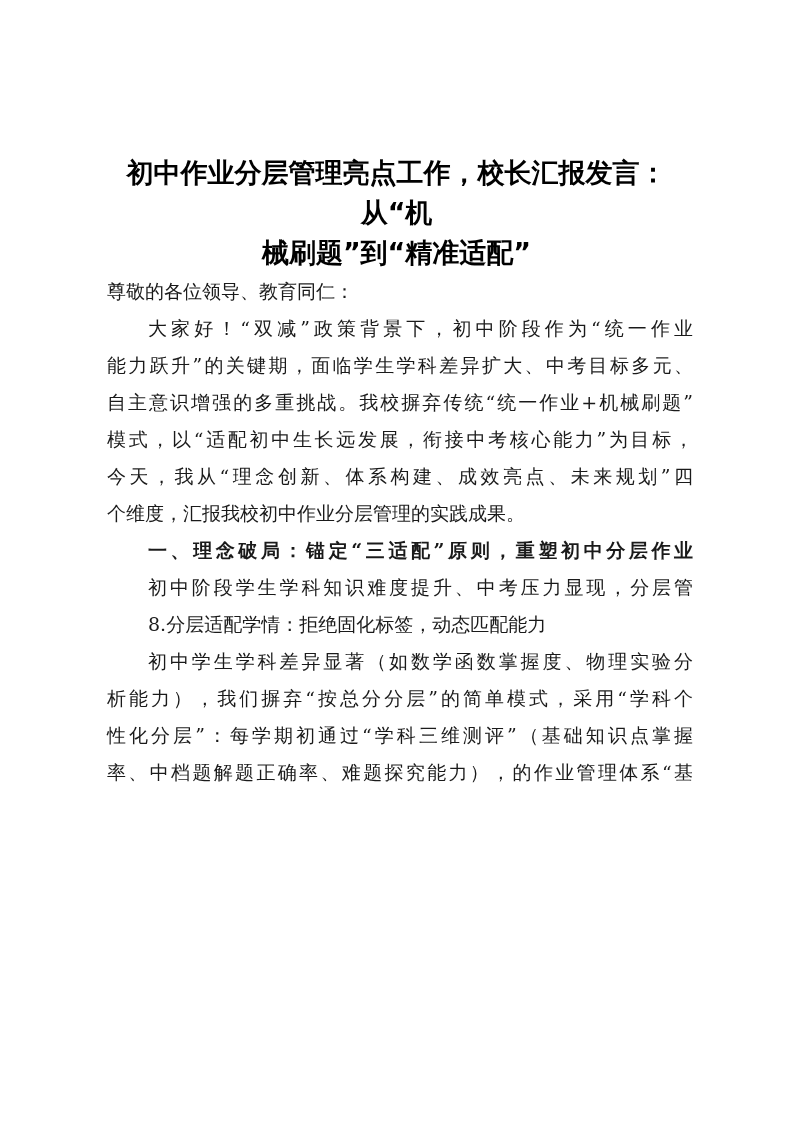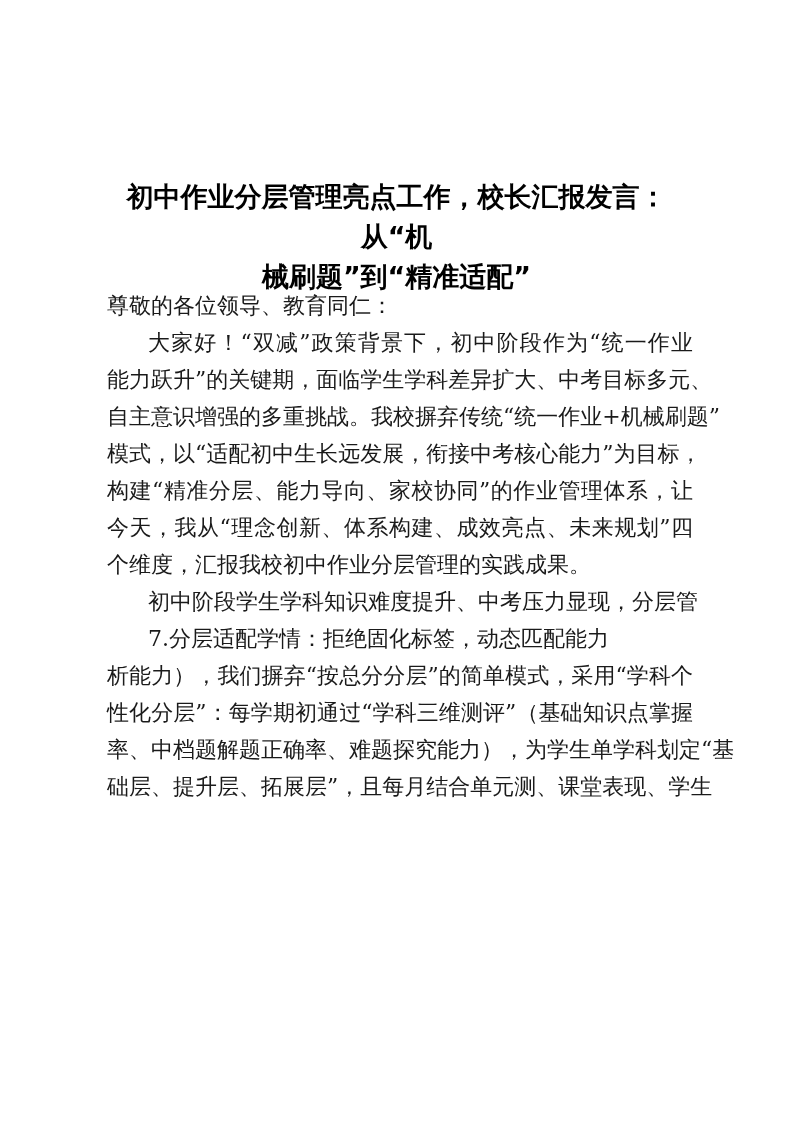--- a/index.html
+++ b/index.html
@@ -1,22 +1,22 @@
 <!DOCTYPE html>
 <html><head>
 <meta charset="utf-8">
 <style>
   html, body { margin: 0; padding: 0; background: #ffffff; }
   body { width: 793px; height: 1122px; position: relative; overflow: hidden;
          font-family: "DejaVu Serif", "Liberation Serif", serif; color: #111; }
   .page { position: absolute; left: 0; top: 0; width: 793px; height: 1122px; background: #fff; }
   .title { position: absolute; left: 100px; top: 153px; width: 593px; text-align: center;
            font-family: "DejaVu Sans", "Liberation Sans", sans-serif; font-weight: bold;
-           font-size: 27px; line-height: 40px; letter-spacing: 0px; color: #000; margin-top: 24px; }
-  .body { position: absolute; left: 107px; top: 287px; width: 586px; font-size: 22px;
+           font-size: 27px; line-height: 40px; letter-spacing: 0px; color: #000; }
+  .body { position: absolute; left: 107px; top: 273px; width: 586px; font-size: 19px;
           line-height: 37px; color: #1a1a1a; }
   .line { display: block; white-space: nowrap; text-align: justify; text-align-last: justify; height: 37px; }
   .line.last { text-align-last: left; }
   .indent { padding-left: 41px; }
   .bold { font-weight: bold; }
 </style>
 </head>
 <body>
 
 <div class="page">
@@ -26,36 +26,36 @@
   </div>
 
   <div class="body">
     <span class="line last">尊敬的各位领导、教育同仁：</span>
 
     <div>
       <span class="line indent">大家好！“双减”政策背景下，初中阶段作为“统一作业</span>
       <span class="line">能力跃升”的关键期，面临学生学科差异扩大、中考目标多元、</span>
       <span class="line">自主意识增强的多重挑战。我校摒弃传统“统一作业+机械刷题”</span>
       <span class="line">模式，以“适配初中生长远发展，衔接中考核心能力”为目标，</span>
-      <span class="line">构建“精准分层、能力导向、家校协同”的作业管理体系，让</span>
       <span class="line">今天，我从“理念创新、体系构建、成效亮点、未来规划”四</span>
       <span class="line last">个维度，汇报我校初中作业分层管理的实践成果。</span>
     </div>
 
     <div>
+      <span class="line indent bold">一、理念破局：锚定“三适配”原则，重塑初中分层作业</span>
     </div>
 
     <div>
       <span class="line indent">初中阶段学生学科知识难度提升、中考压力显现，分层管</span>
     </div>
 
     <div>
-      <span class="line indent last">7.分层适配学情：拒绝固化标签，动态匹配能力</span>
+      <span class="line indent last">8.分层适配学情：拒绝固化标签，动态匹配能力</span>
     </div>
 
     <div>
+      <span class="line indent">初中学生学科差异显著（如数学函数掌握度、物理实验分</span>
       <span class="line">析能力），我们摒弃“按总分分层”的简单模式，采用“学科个</span>
       <span class="line">性化分层”：每学期初通过“学科三维测评”（基础知识点掌握</span>
-      <span class="line">率、中档题解题正确率、难题探究能力），为学生单学科划定“基</span>
-      <span class="line">础层、提升层、拓展层”，且每月结合单元测、课堂表现、学生</span>
+      <span class="line">率、中档题解题正确率、难题探究能力），的作业管理体系“基</span>
     </div>
   </div>
 </div>
 
 </body></html>

